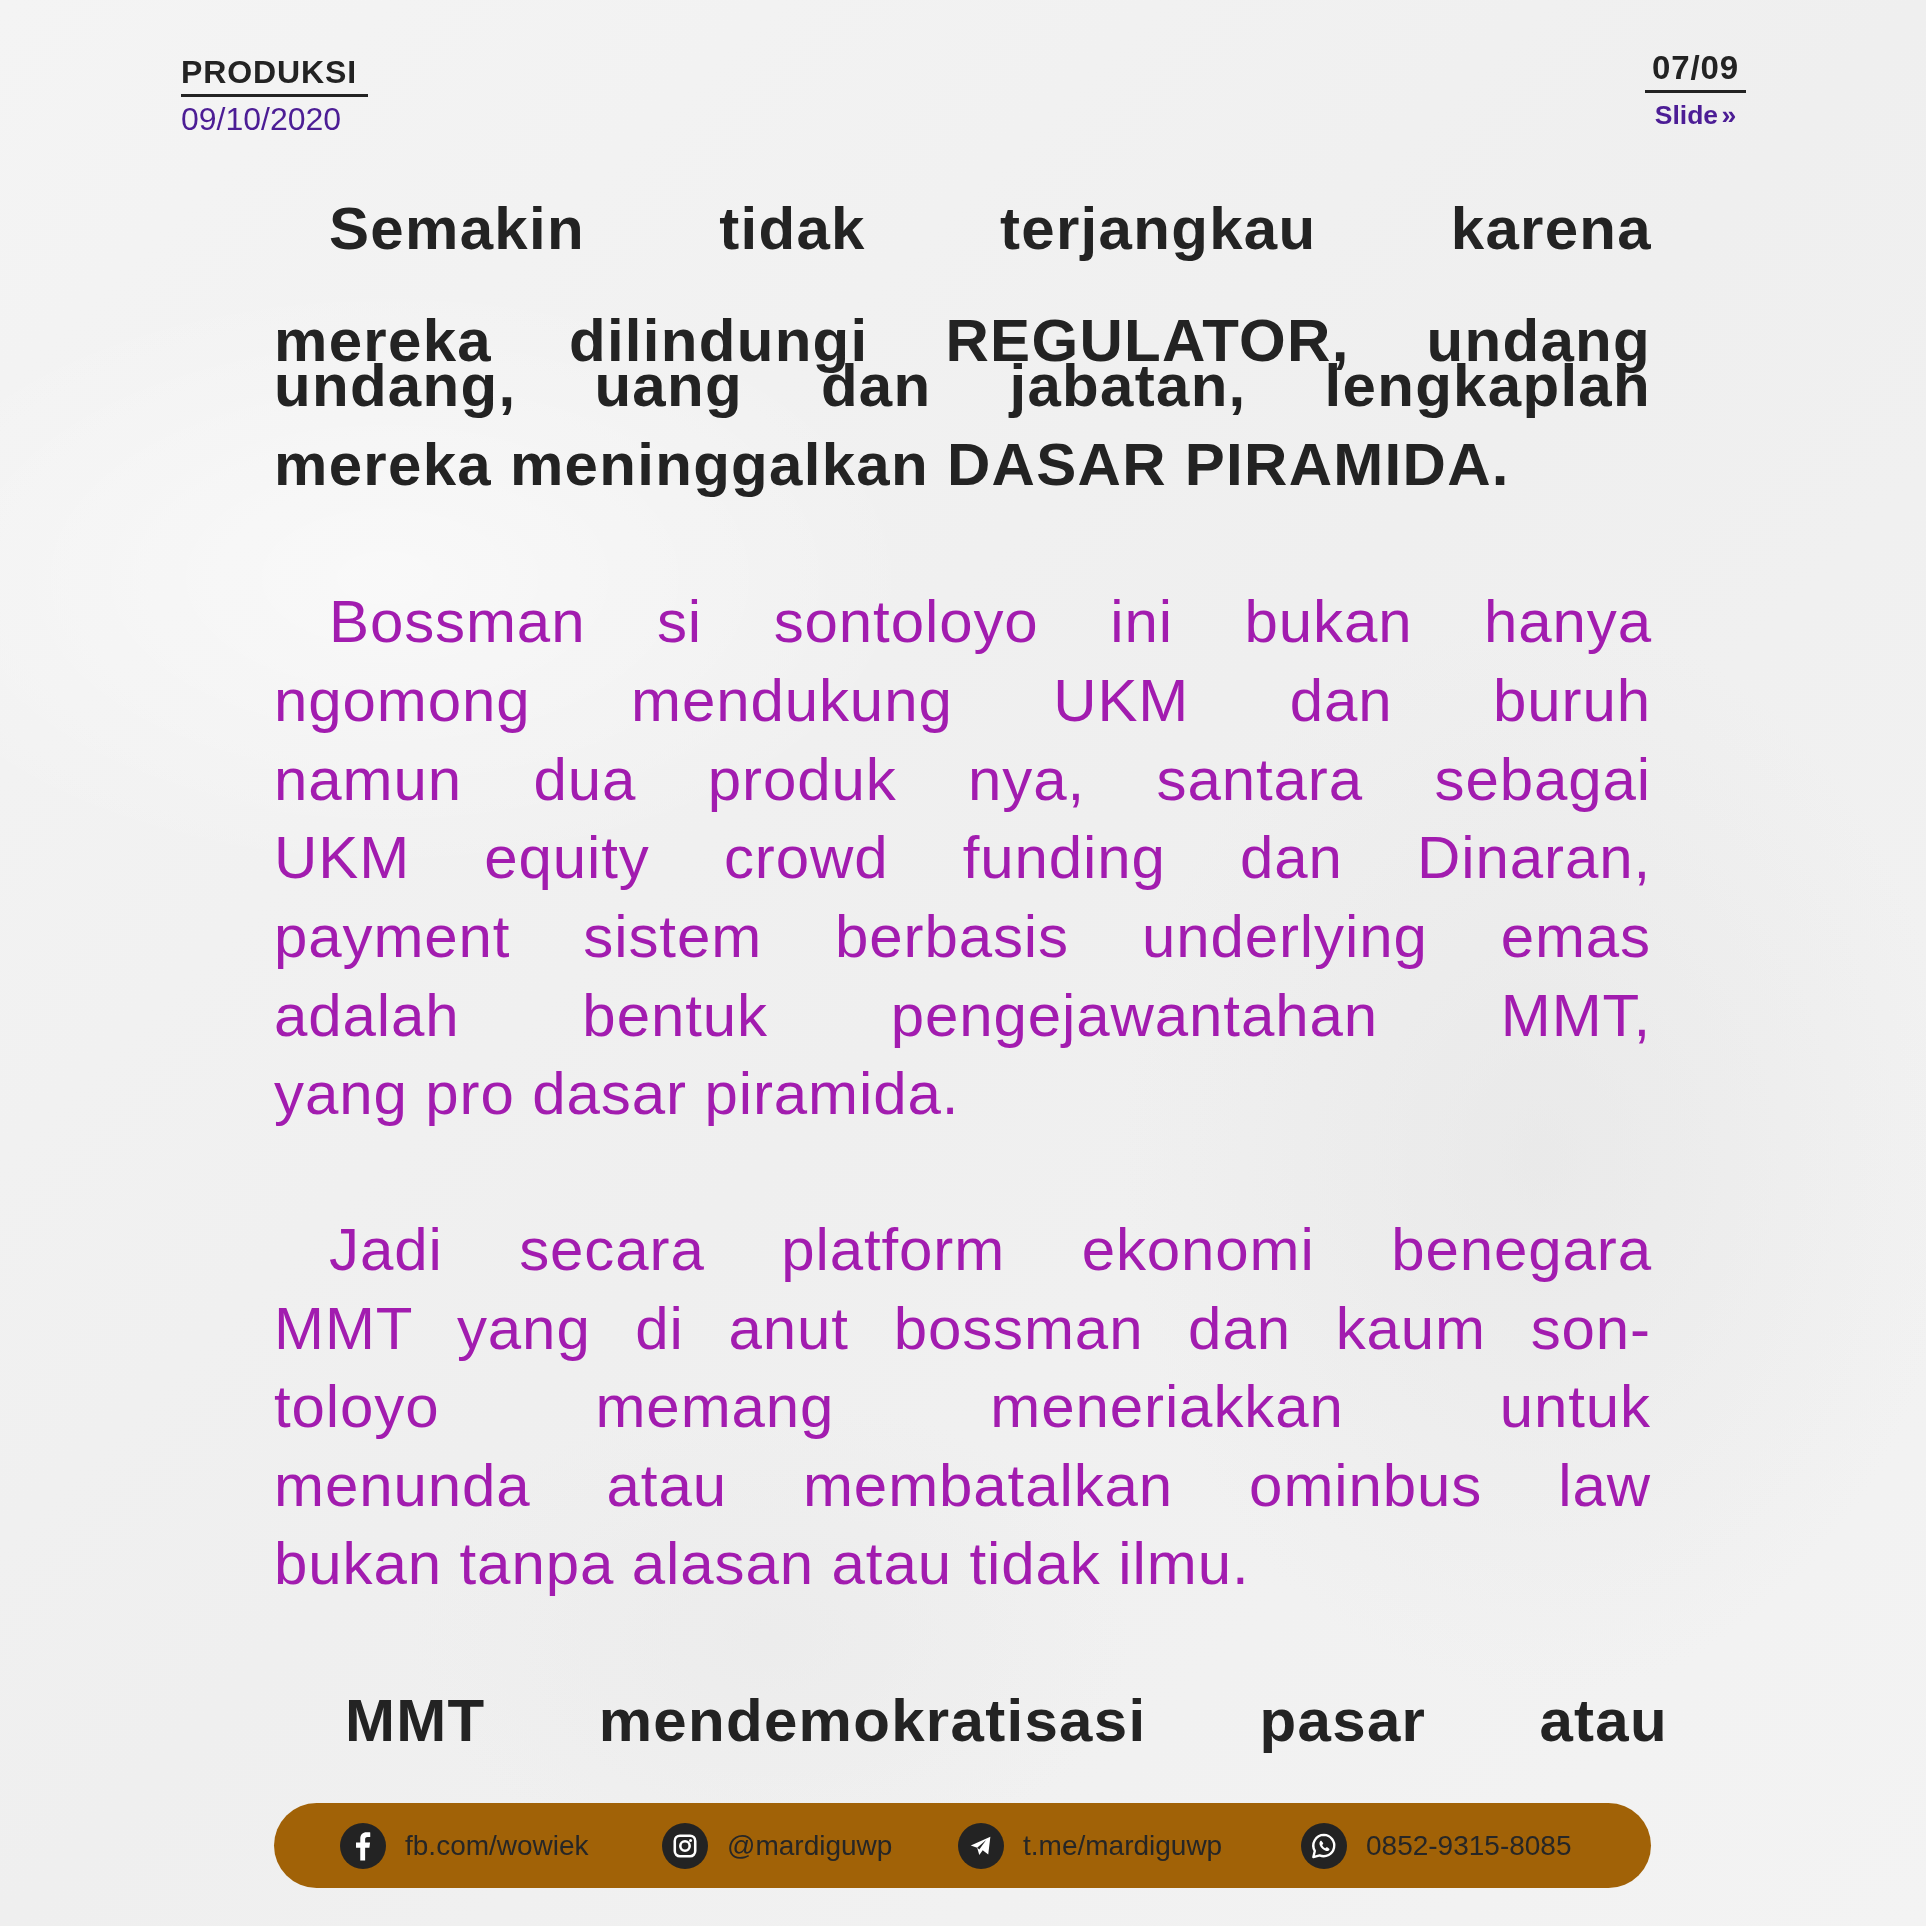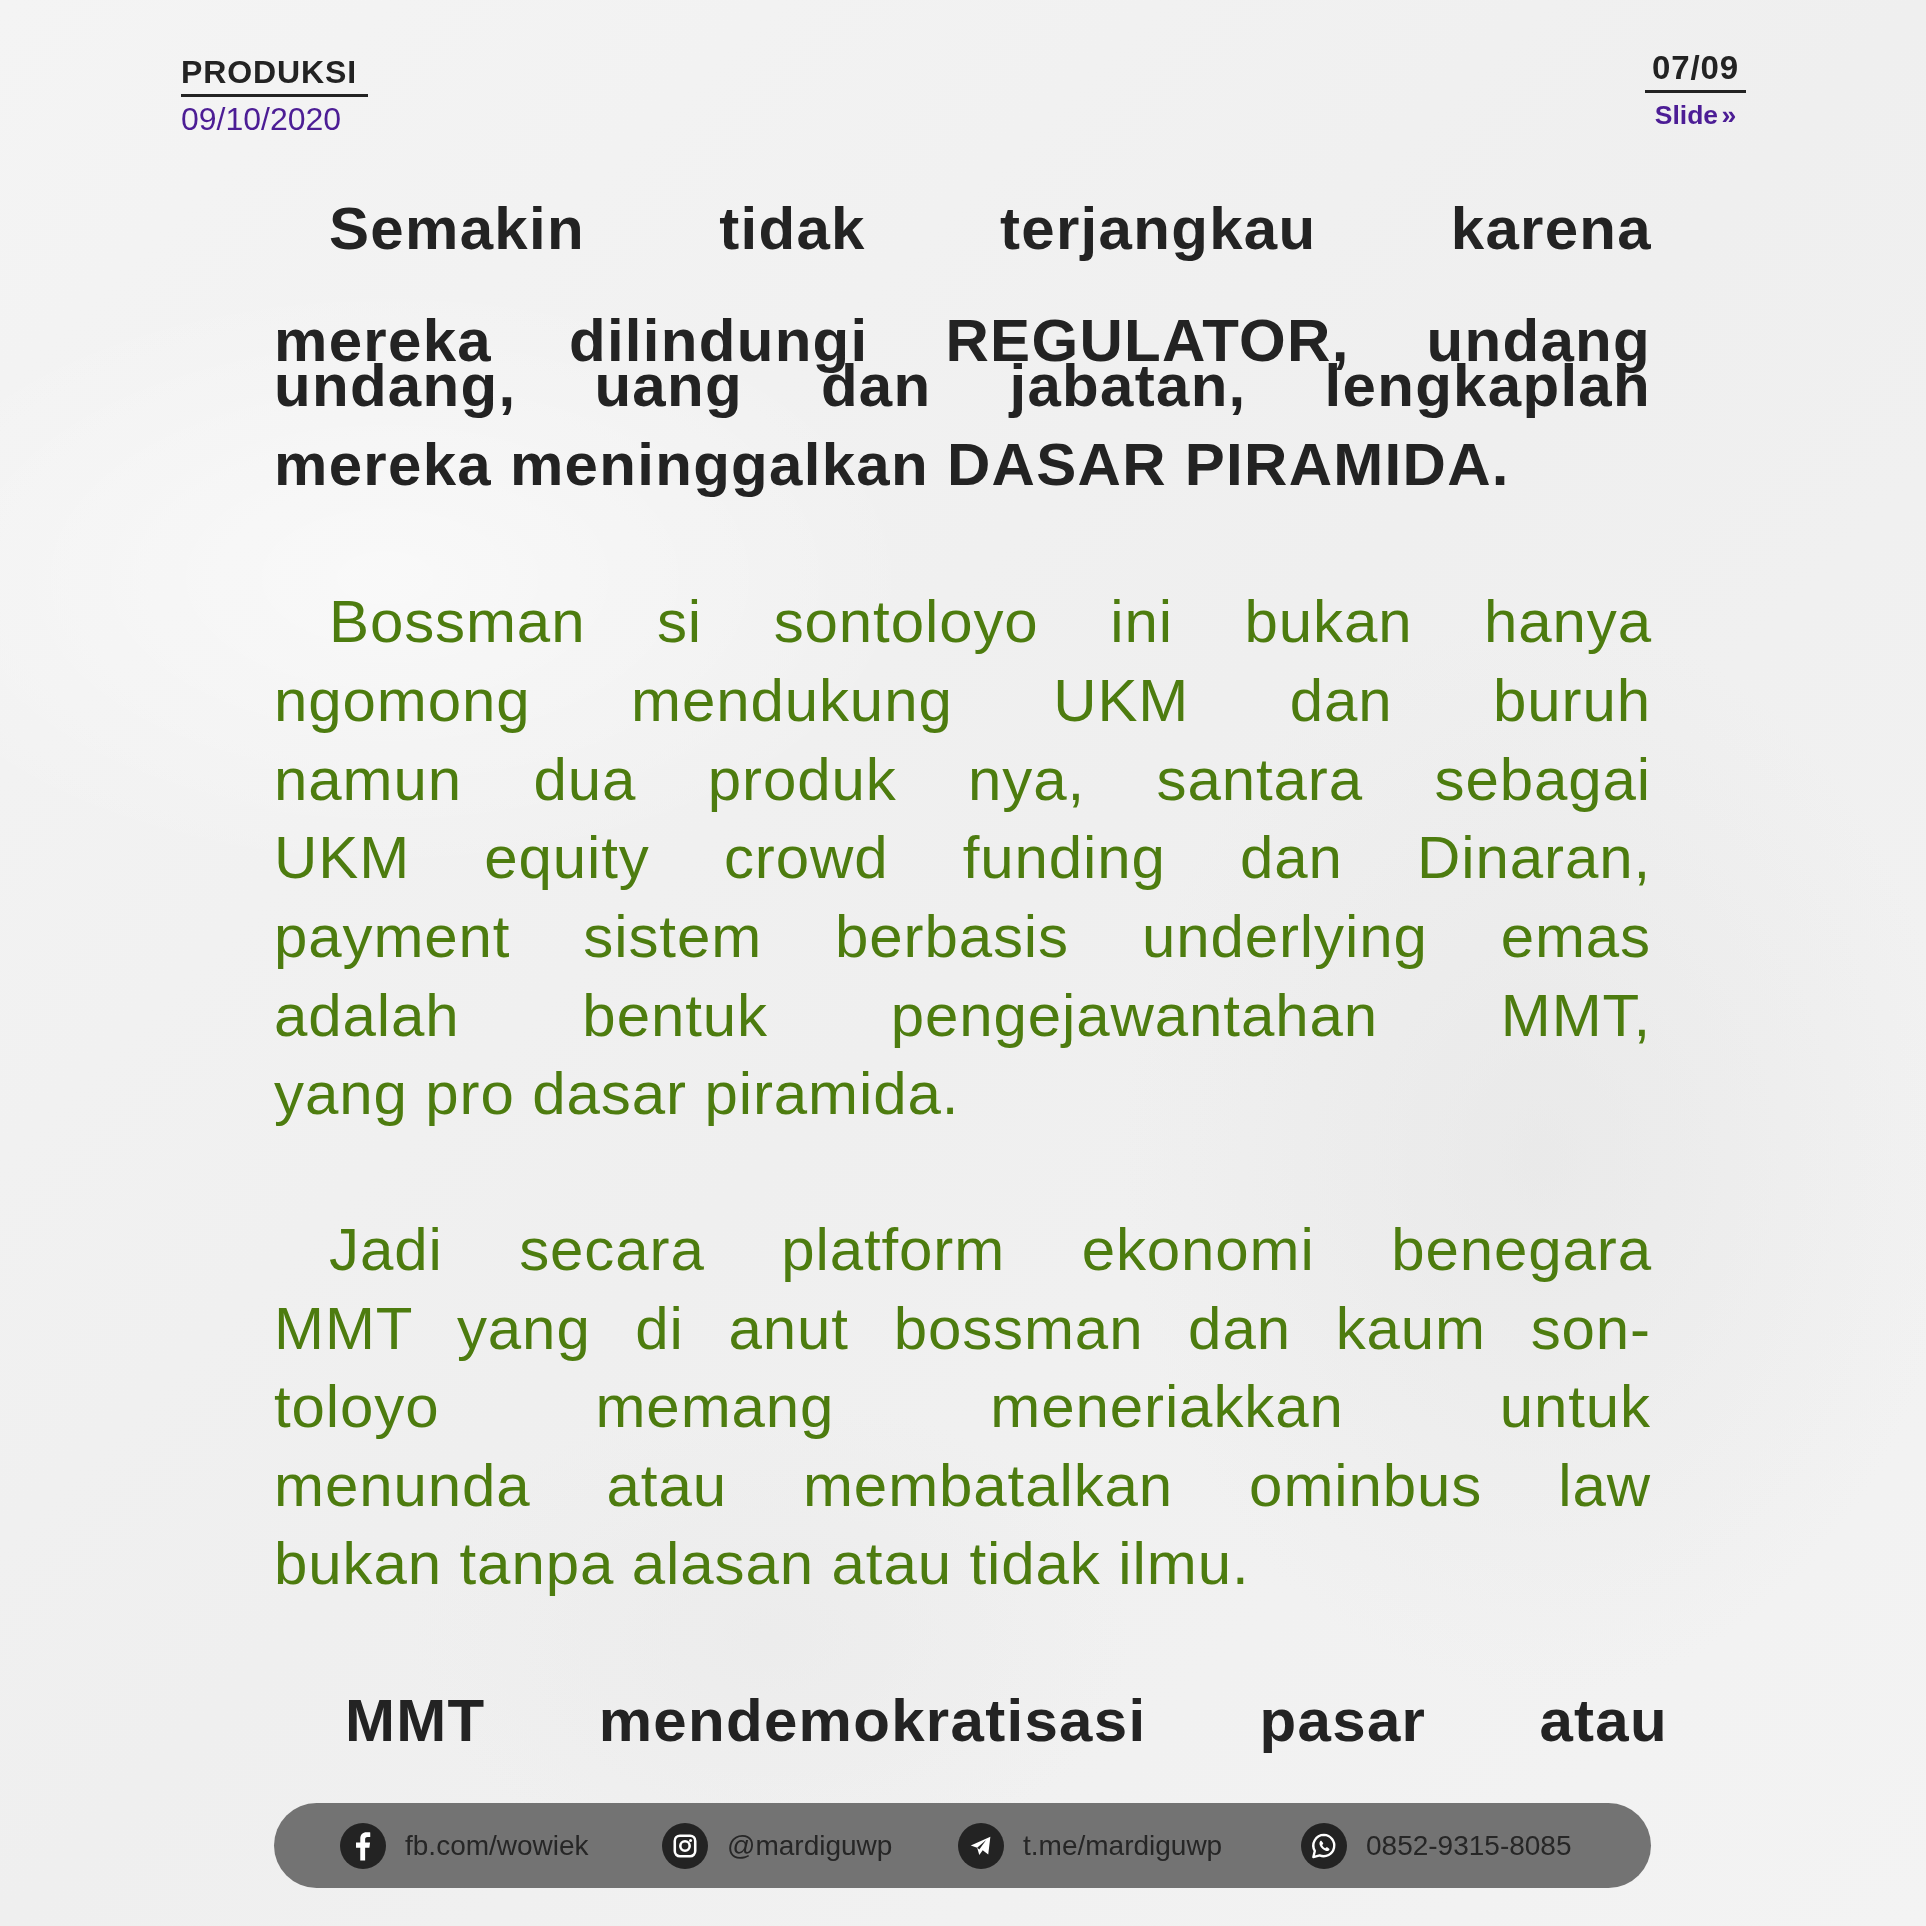--- a/index.html
+++ b/index.html
@@ -34,26 +34,26 @@
   .content { position: absolute; left: 274px; width: 1377px; top: 0; }
   .line {
     position: absolute; left: 0; width: 1377px;
     text-align: justify; text-align-last: justify;
     white-space: nowrap; overflow: visible;
     font-size: 60px; line-height: 79px; height: 79px;
   }
   .line.last { text-align-last: left; }
   .line.indent { left: 55px; width: 1323px; }
   .bold { font-weight: 700; letter-spacing: 1.3px; }
-  .reg { font-weight: 400; letter-spacing: 0.9px; color: #4d7c0f; }
+  .reg { font-weight: 400; letter-spacing: 0.9px; color: #a21caf; }
 
   
   .footer {
     position: absolute; left: 274px; top: 1803px; width: 1377px; height: 85px;
-    background: #737373; border-radius: 43px;
+    background: #a16207; border-radius: 43px;
   }
   .fitem { position: absolute; top: 0; height: 85px; display: flex; align-items: center; }
   .ficon {
     width: 46px; height: 46px; border-radius: 50%; background: #232323;
     display: flex; align-items: center; justify-content: center;
   }
   .ficon svg { display: block; }
   .ftext { font-size: 28px; color: #262626; margin-left: 19px; white-space: nowrap; }
 </style>
 </head>

